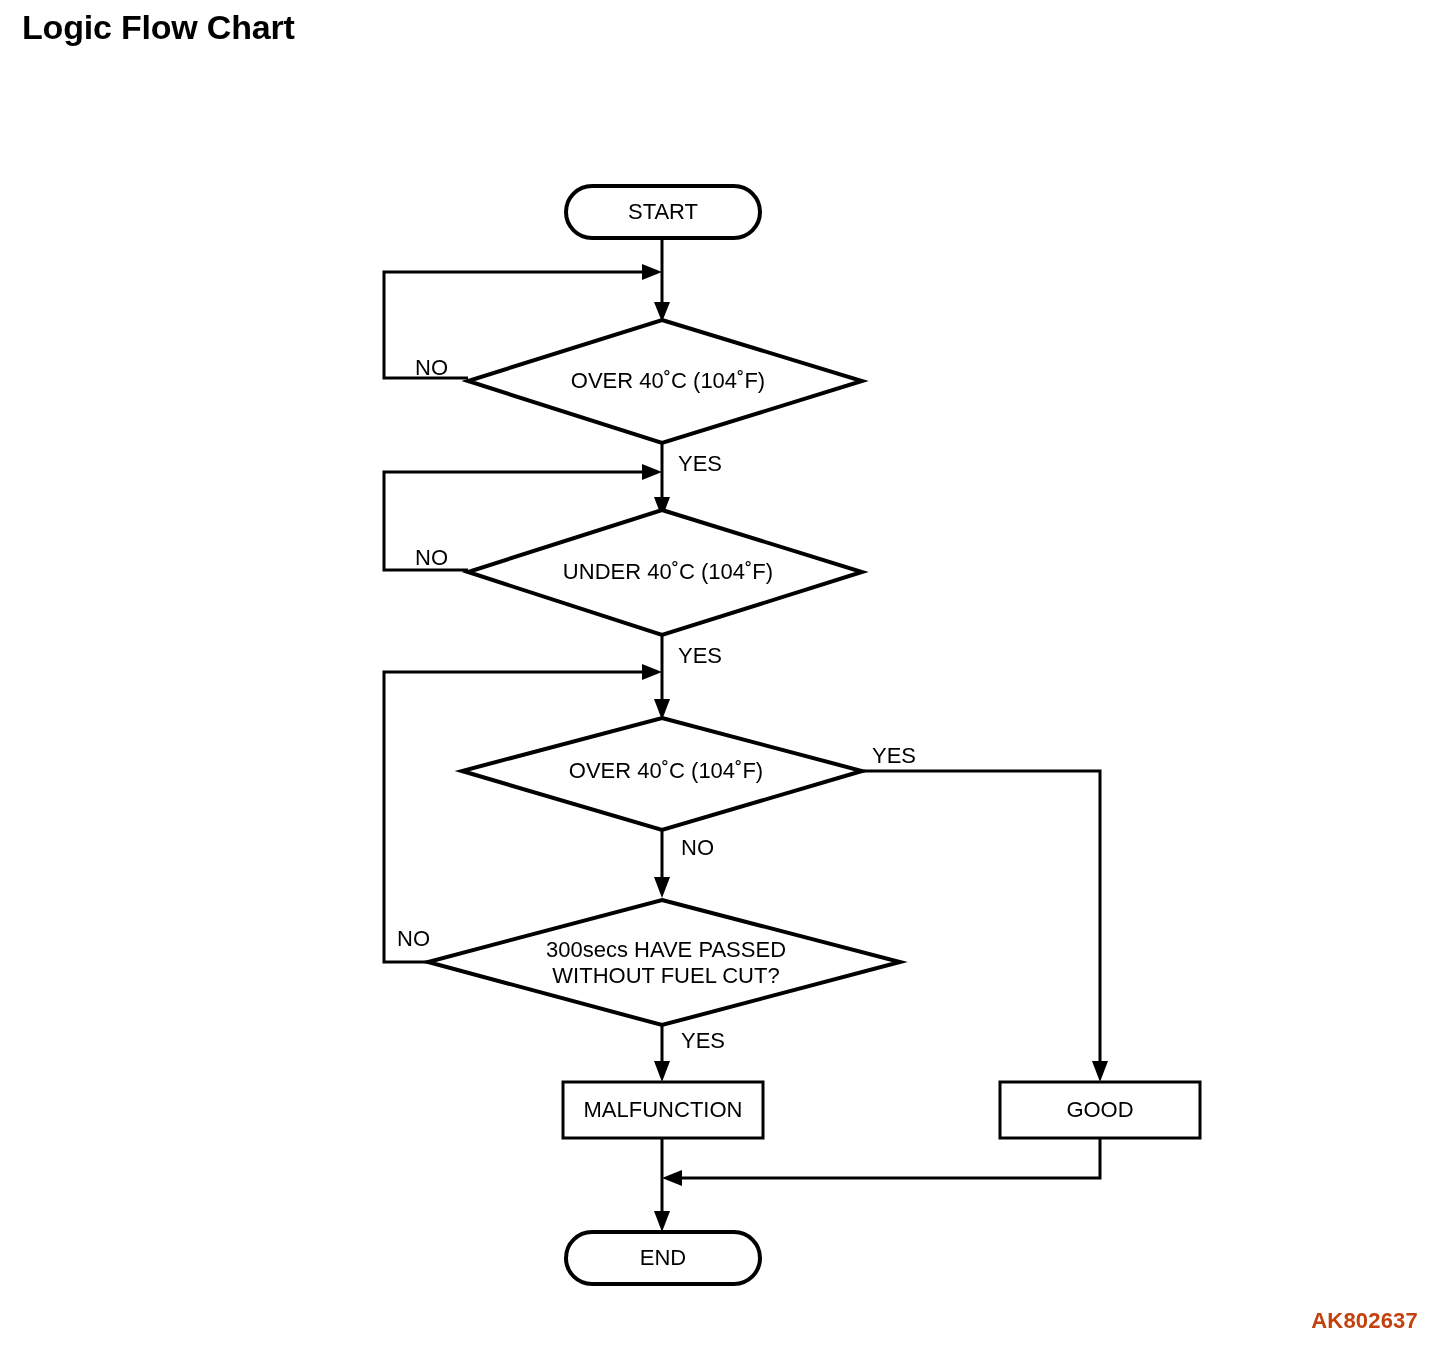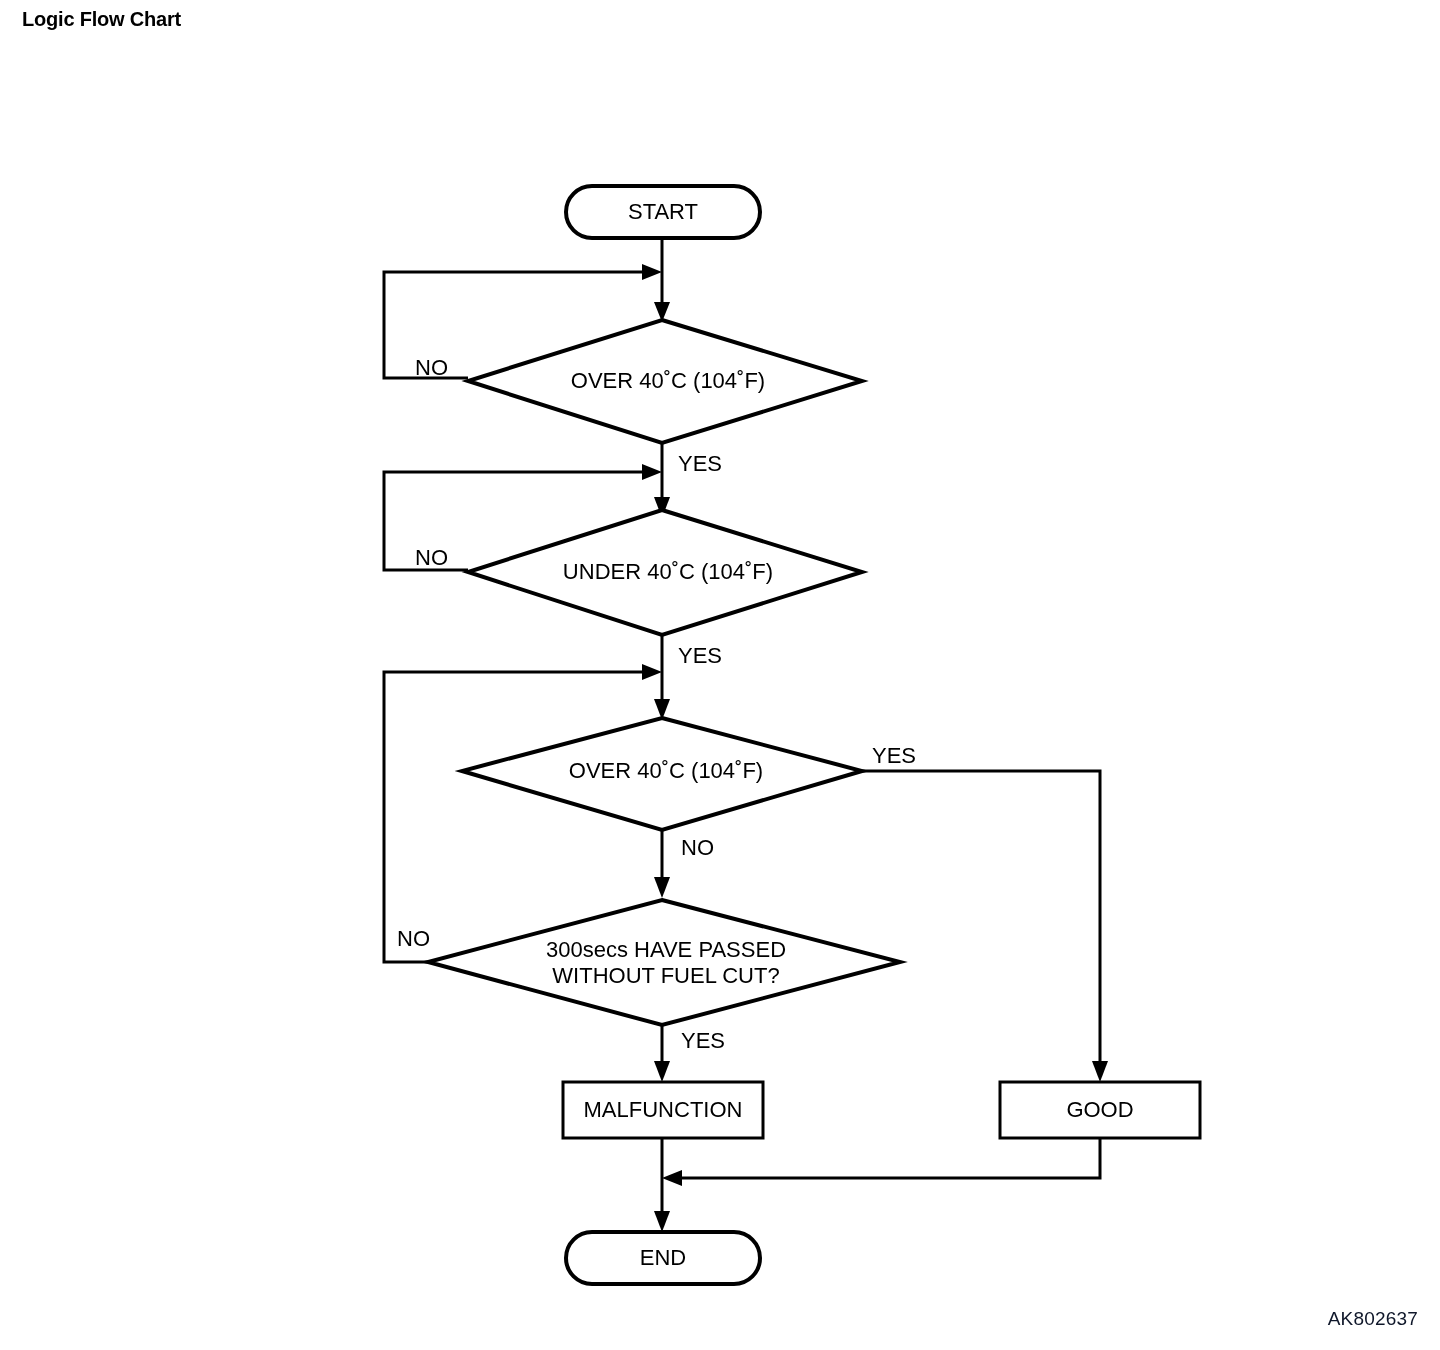--- a/index.html
+++ b/index.html
@@ -12,33 +12,33 @@
     height: 1350px;
     font-family: "Liberation Sans", sans-serif;
     color: #000000;
     position: relative;
     overflow: hidden;
   }
   #page-title {
     position: absolute;
     left: 22px;
     top: 8px;
-    font-size: 20px;
+    font-size: 34px;
     font-weight: bold;
     letter-spacing: -0.2px;
     color: #000000;
   }
   #figure-id {
     position: absolute;
     right: 22px;
     top: 1308px;
-    font-size: 19px;
-    font-weight: normal;
+    font-size: 22px;
+    font-weight: bold;
     letter-spacing: 0.2px;
-    color: #0f172a;
+    color: #c2410c;
   }
   #flow-svg {
     position: absolute;
     left: 0;
     top: 0;
   }
   .node-text {
     font-family: "Liberation Sans", sans-serif;
     font-size: 22px;
     fill: #000000;

